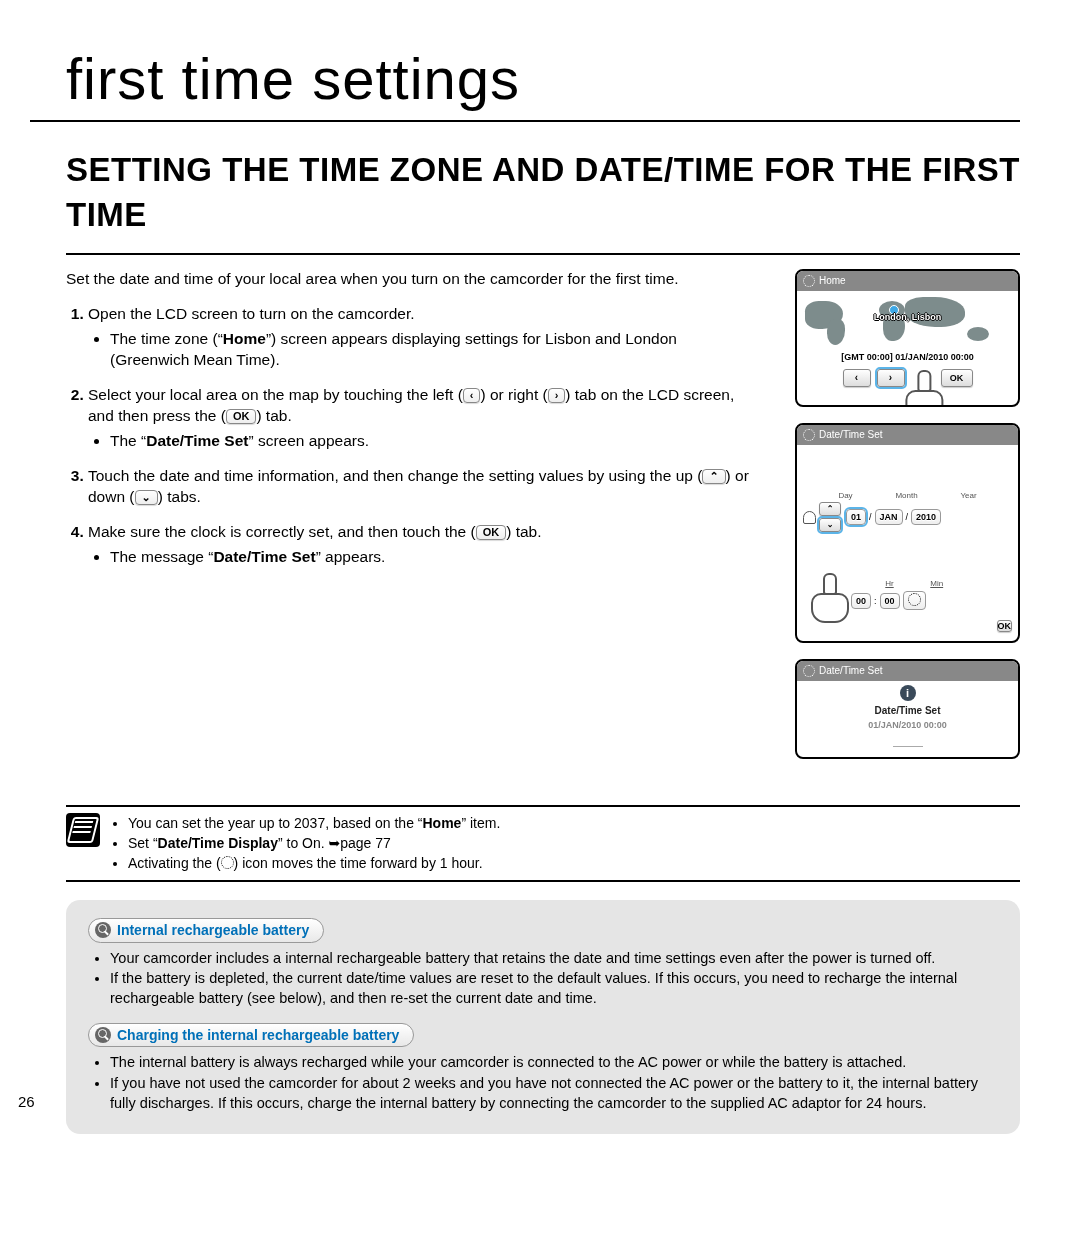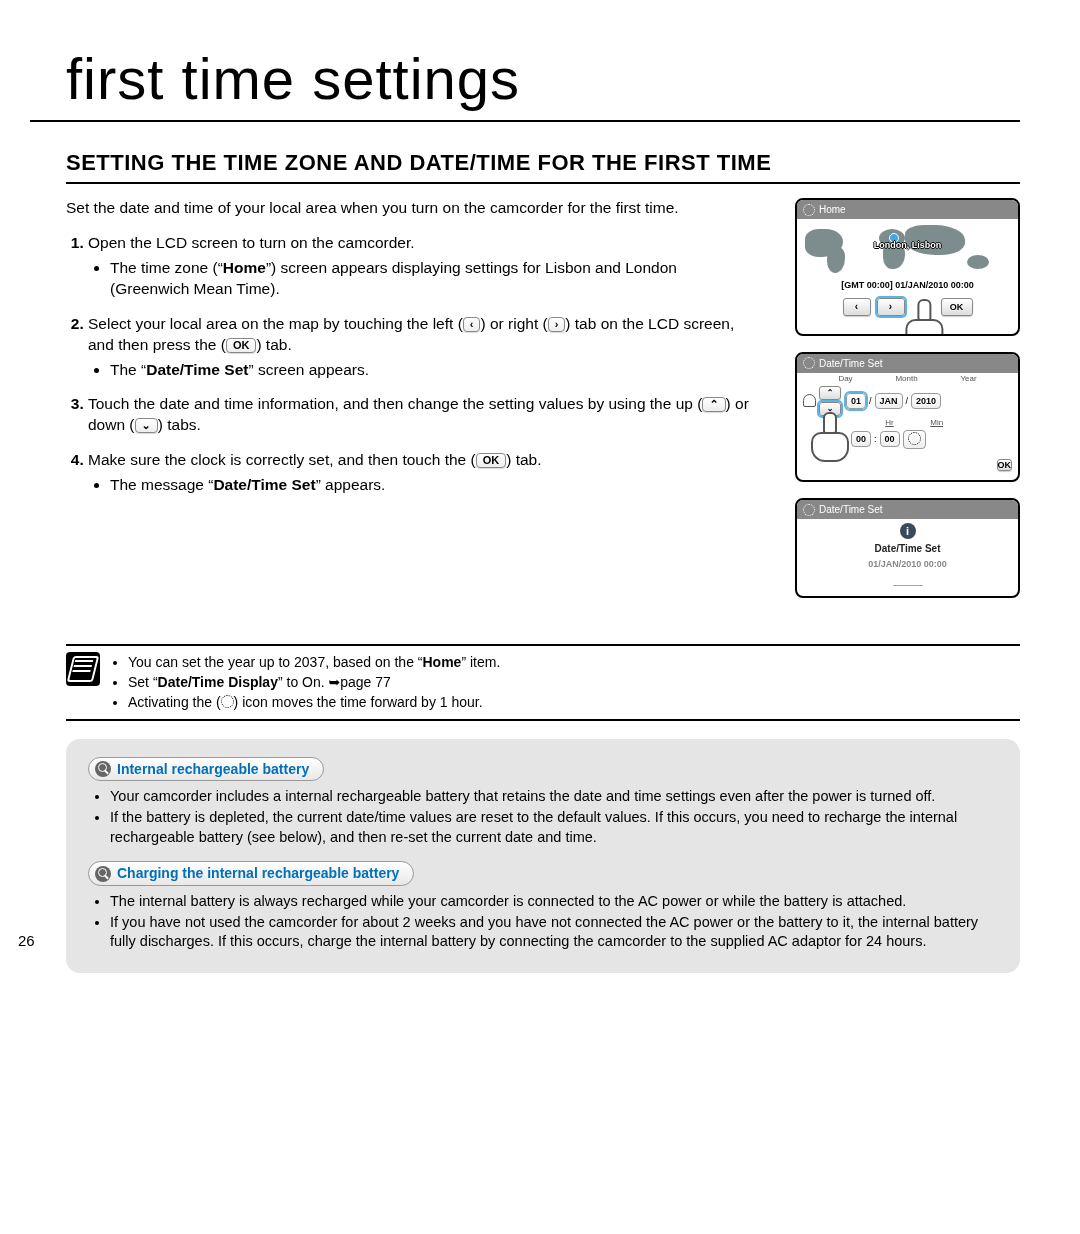--- a/index.html
+++ b/index.html
@@ -14,24 +14,24 @@
   }
   .page-title {
     font-size: 58px;
     font-weight: 300;
     letter-spacing: 1px;
     border-bottom: 2px solid #000;
     padding: 0 0 2px 36px;
     margin: 0 0 26px 0;
   }
   .section-title {
-    font-size: 22px;
+    font-size: 33px;
     font-weight: bold;
     border-bottom: 2px solid #000;
-    padding-bottom: 4px;
+    padding-bottom: 16px;
     margin: 10px 0 14px 36px;
     letter-spacing: .5px;
   }
   .content-row {
     display: flex;
     gap: 32px;
     margin-left: 36px;
   }
   .left-col { flex: 1; }
   .intro { margin: 0 0 14px 0; }
@@ -128,21 +128,21 @@
     content:""; position:absolute; width:34px;height:26px;
     border:2px solid #555; border-radius:10px 10px 14px 14px;
     background:#fff; bottom:0; left:4px;
   }
   .finger::after{
     content:""; position:absolute; width:10px; height:18px;
     border:2px solid #555; background:#fff; border-radius:6px 6px 3px 3px;
     top:0; left:16px;
   }
   
-  .dt-labels { display:flex; justify-content:space-around; font-size:8px; color:#555; padding:1px 20px 0; }
+  .dt-labels { display:flex; justify-content:space-around; font-size:8px; color:#555; padding:1px 20px 0;margin-top:45px; }
   .dt-row { display:flex; align-items:center; gap:3px; padding:1px 6px; font-size:9px; }
   .home-ico { width:11px; height:11px; border:1.5px solid #555; border-radius:50% 50% 2px 2px; }
   .spin { display:flex; flex-direction:column; gap:2px; margin-right:2px; }
   .spin .mini-btn{ width:20px; height:12px; font-size:8px; line-height:12px;}
   .pill { border:1px solid #999; border-radius:4px; background:linear-gradient(#fff,#eee);
           padding:1px 4px; font-weight:bold; font-size:9px;
           text-shadow:-.5px 0 #fff,.5px 0 #fff,0 -.5px #fff,0 .5px #fff;}
   .pill.sel{ outline:2px solid #5bb4e8;}
   .ok-row{ text-align:right; padding:3px 6px 6px;}
   

